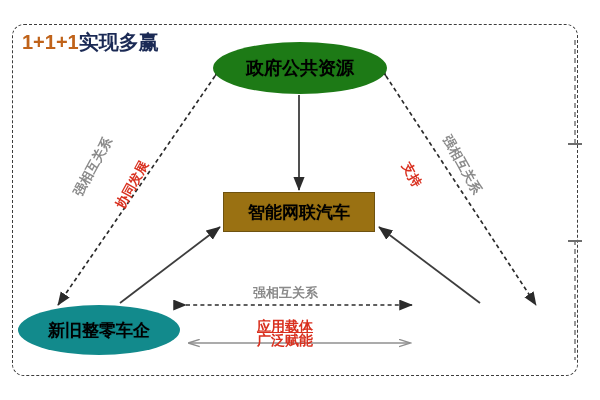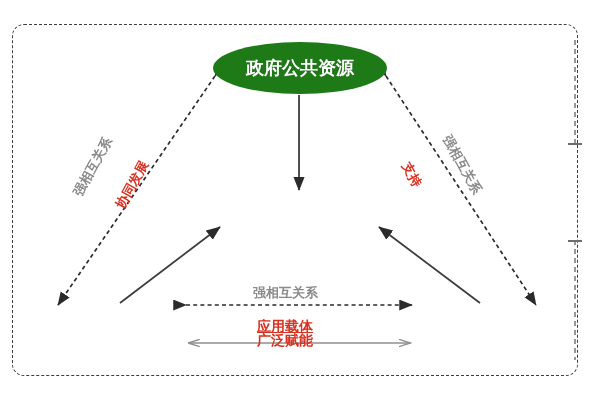--- a/index.html
+++ b/index.html
@@ -54,21 +54,21 @@
   }
   .title-num { color: #c0631a; }
   .title-txt { color: #1b2a55; }
 
   
   .node {
     position: absolute;
     display: flex;
     align-items: center;
     justify-content: center;
-    color: #ffffff;
+    color: #000000;
     font-weight: bold;
     white-space: nowrap;
     box-sizing: border-box;
     text-shadow: 0 0 1px rgba(0,0,0,0.25);
   }
   .node-ellipse { border-radius: 50%; }
 
   #node-gov {
     left: 213px; top: 42px;
     width: 174px; height: 52px;
@@ -187,26 +187,35 @@
 
     <line x1="190" y1="343" x2="410" y2="343" stroke="#8f8f8f" stroke-width="1.3" marker-end="url(#arrow-gray)" marker-start="url(#arrow-gray-start)"></line>
 
     <line x1="575" y1="40" x2="575" y2="144" stroke="#6d6d6d" stroke-width="1.4" stroke-dasharray="5,4"></line>
     <line x1="575" y1="240" x2="575" y2="360" stroke="#6d6d6d" stroke-width="1.4" stroke-dasharray="5,4"></line>
   </svg>
 
   <div class="bracket-tick" id="tick-top"></div>
   <div class="bracket-tick" id="tick-bottom"></div>
 
+  <div class="diagram-title">
+    <span class="title-num">1+1+1</span><span class="title-txt">实现多赢</span>
+  </div>
 
   <div class="node node-ellipse" id="node-gov">
     <span>政府公共资源</span>
   </div>
 
-
+  <div class="node" id="node-center">
+    <span>智能网联汽车</span>
+  </div>
+
+  <div class="node node-ellipse" id="node-oem">
+    <span>新旧整零车企</span>
+  </div>
 
 
   <div class="edge-label lbl-gray" id="lbl-left-strong">强相互关系</div>
 
   <div class="edge-label lbl-red" id="lbl-left-syn">协同发展</div>
 
   <div class="edge-label lbl-gray" id="lbl-right-strong">强相互关系</div>
 
   <div class="edge-label lbl-red" id="lbl-right-support">支持</div>
 

